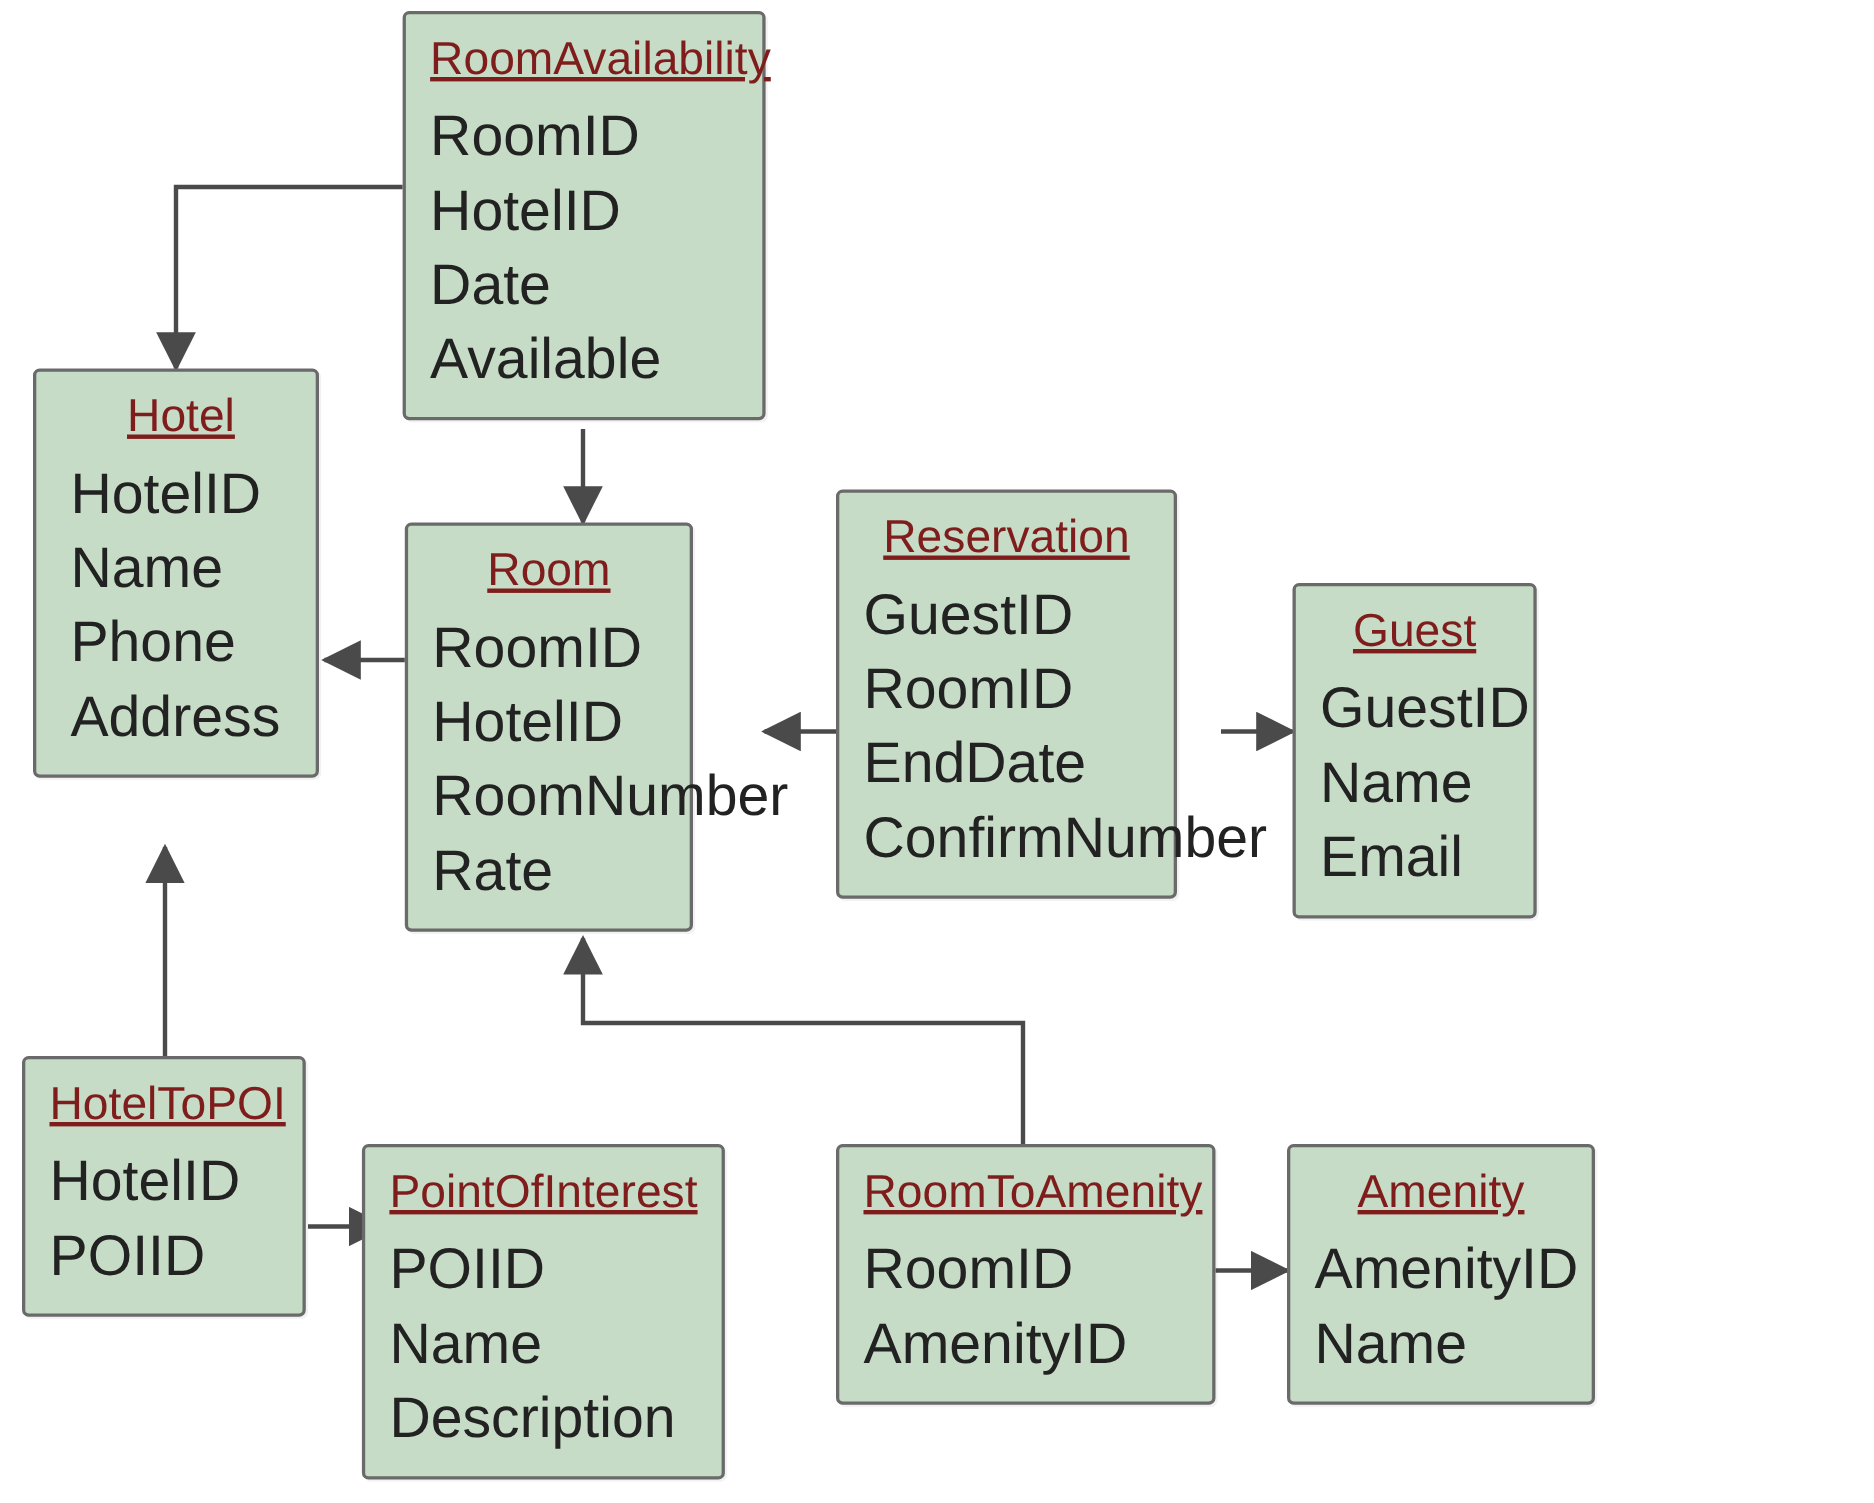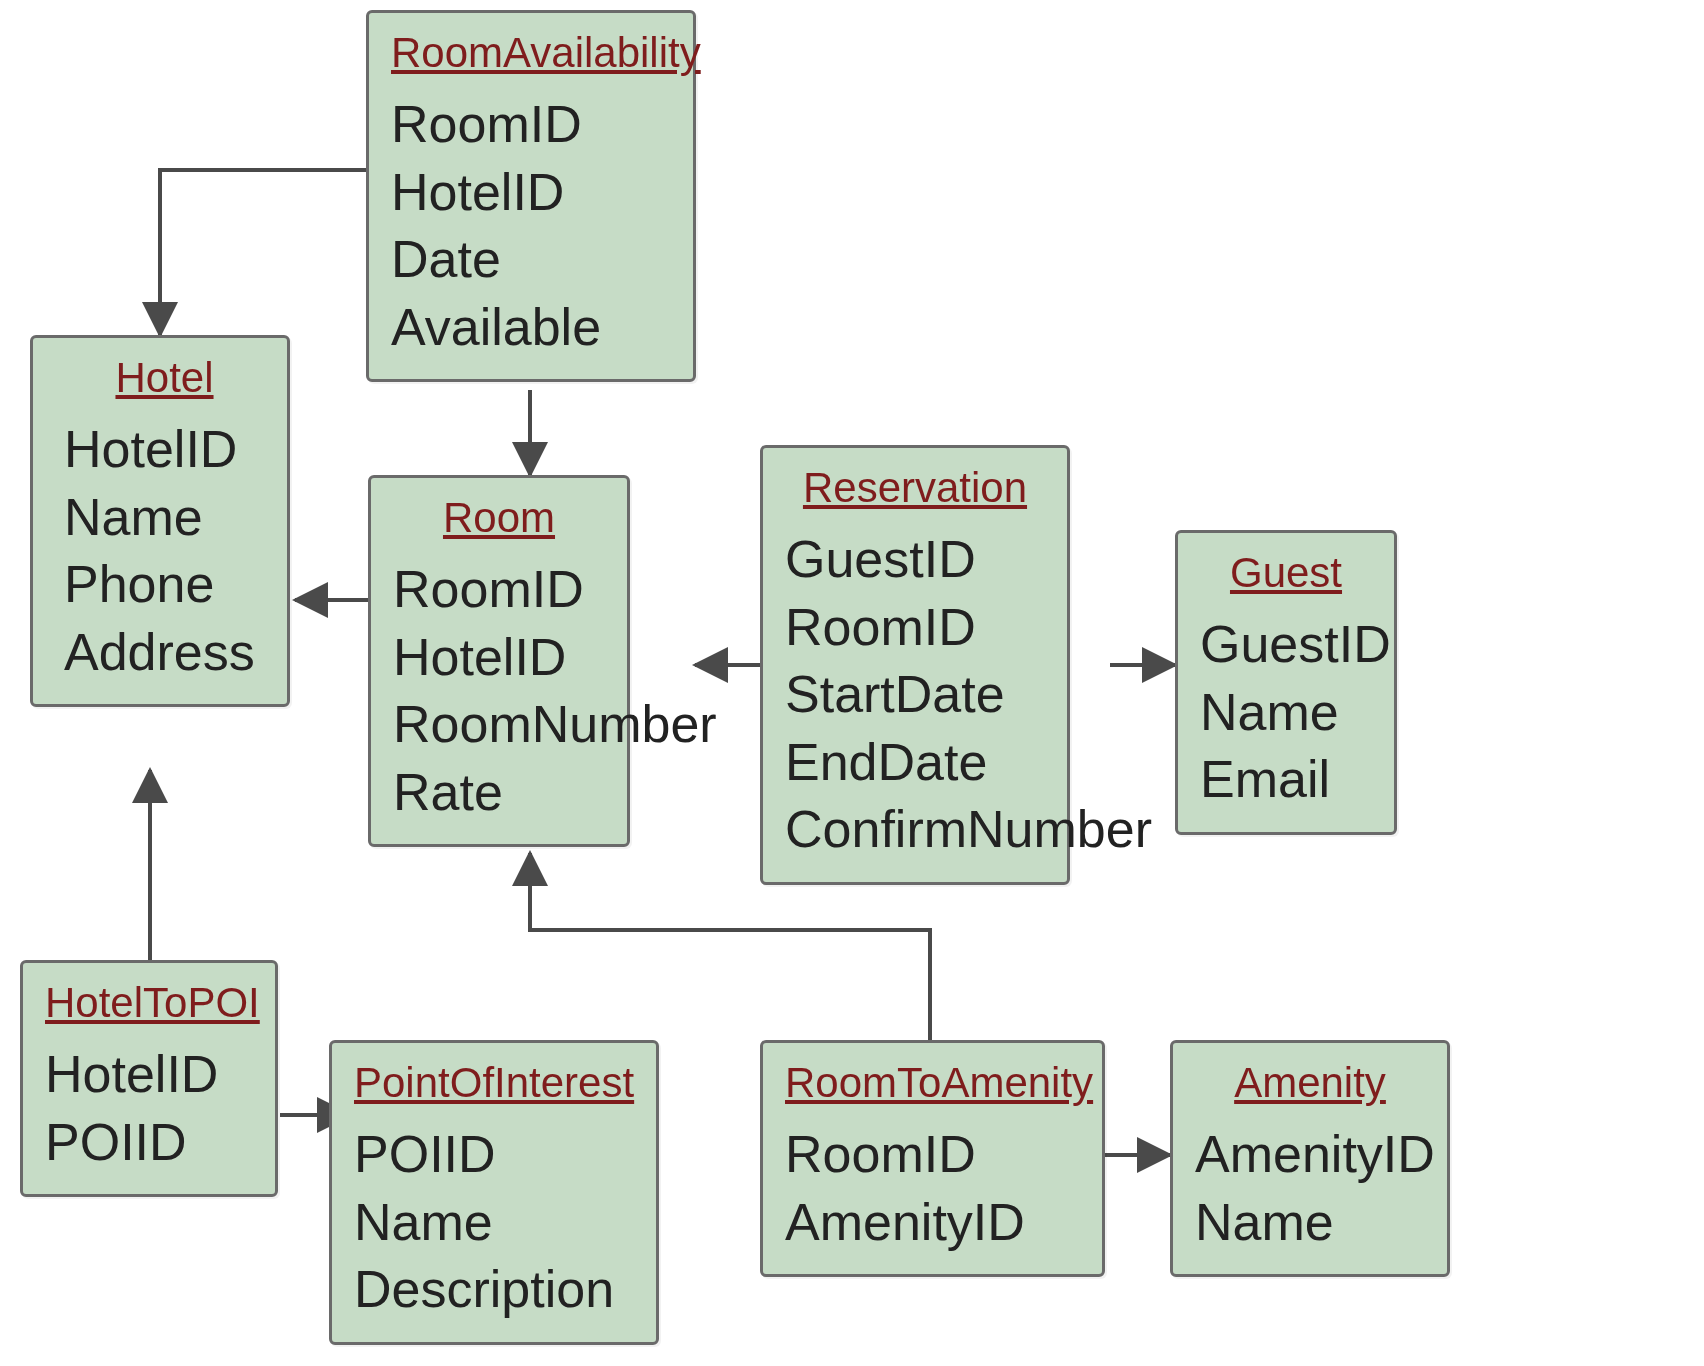--- a/index.html
+++ b/index.html
@@ -95,21 +95,20 @@
   <div class="entity-attr">RoomID</div>
   <div class="entity-attr">HotelID</div>
   <div class="entity-attr">RoomNumber</div>
   <div class="entity-attr">Rate</div>
 </div>
 
 <div class="entity" style="left:760px; top:445px; width:310px;">
   <div class="entity-title">Reservation</div>
   <div class="entity-attr">GuestID</div>
   <div class="entity-attr">RoomID</div>
-  <div class="entity-attr">StartDate</div>
   <div class="entity-attr">EndDate</div>
   <div class="entity-attr">ConfirmNumber</div>
 </div>
 
 <div class="entity" style="left:1175px; top:530px; width:222px;">
   <div class="entity-title">Guest</div>
   <div class="entity-attr">GuestID</div>
   <div class="entity-attr">Name</div>
   <div class="entity-attr">Email</div>
 </div>

